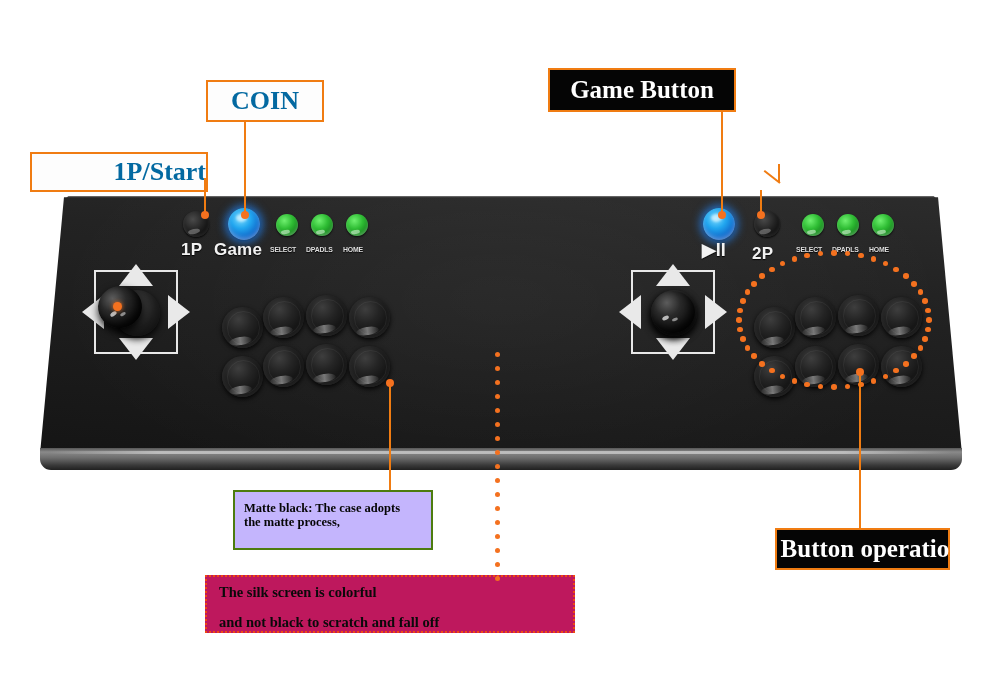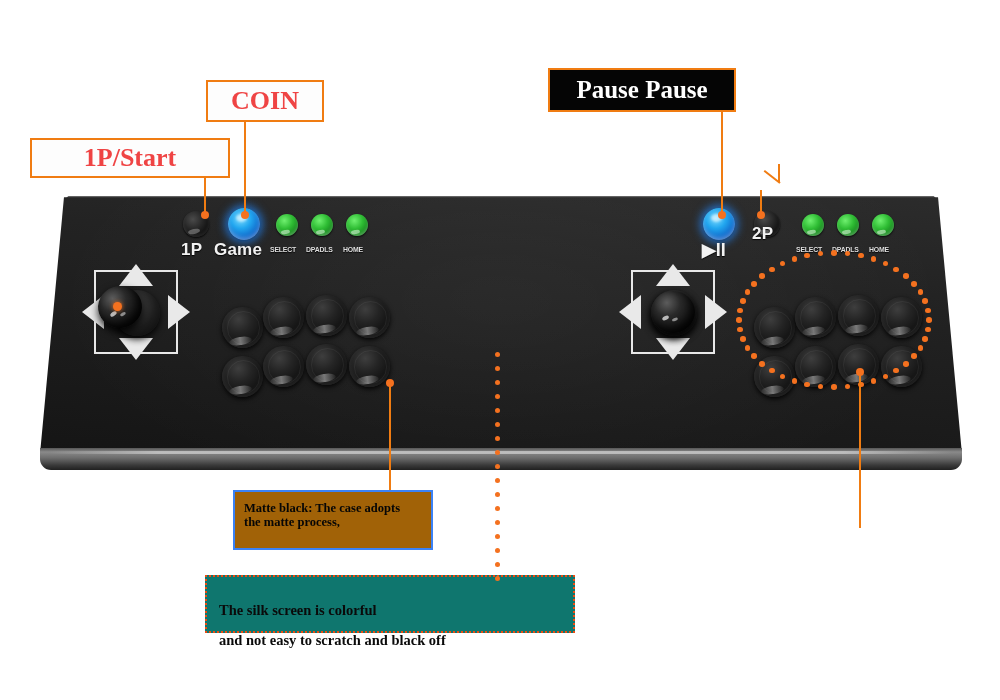--- a/index.html
+++ b/index.html
@@ -139,27 +139,27 @@
     letter-spacing:-1px;
     text-shadow:2px 2px 0 #4a4a4a, 3px 3px 1px rgba(0,0,0,.55);
     -webkit-text-stroke:1px #cfcfcf;
   }
   .logo-game{left:0;top:0;font-size:46px;}
   .logo-box{left:48px;top:36px;font-size:40px;}
 
   
   .cbox{position:absolute;box-sizing:border-box;display:flex;align-items:center;}
   .cbox.white{background:#fdfdfd;border:2px solid #f07c12;justify-content:center;}
-  .cbox.white span{color:#ef4444;font-weight:bold;font-size:26px;white-space:nowrap;}
+  .cbox.white span{color:#0369a1;font-weight:bold;font-size:26px;white-space:nowrap;}
   .cbox.black{background:#050505;border:2px solid #f07c12;justify-content:center;}
   .cbox.black span{color:#ffffff;font-weight:bold;font-size:25px;white-space:nowrap;}
-  .cbox.cyan{background:#a16207;border:2px solid #3b82f6;display:block;padding:10px 16px 8px 9px;}
+  .cbox.cyan{background:#c4b5fd;border:2px solid #4d7c0f;display:block;padding:10px 16px 8px 9px;}
   .cbox.cyan p{margin:0 0 9px 0;color:#060606;font-weight:bold;font-size:12.5px;line-height:1.1;}
   .cbox.cyan p:last-child{margin-bottom:0;}
-  .cbox.amber{background:#0f766e;border:2.5px dotted #ef4b10;display:block;padding:26px 12px;}
+  .cbox.amber{background:#be185d;border:2.5px dotted #ef4b10;display:block;padding:8px 12px;}
   .cbox.amber p{margin:0 0 14px 0;color:#0a0a0a;font-weight:bold;font-size:14.5px;line-height:1.1;}
   .cbox.amber p:last-child{margin-bottom:0;}
 
   
   .lead-v{position:absolute;width:2px;background:#f07c12;}
   .lead-h{position:absolute;height:2px;background:#f07c12;}
   .lead-dot{position:absolute;width:8px;height:8px;border-radius:50%;background:#f4711f;}
 
   .dotline{position:absolute;width:5px;}
   .dotline i{display:block;width:5px;height:5px;border-radius:50%;background:#f4711f;margin-bottom:9px;}
@@ -215,21 +215,21 @@
     <div class="abtn" style="left:309px;top:150px;"></div>
 
 
     <div class="btn-round btn-blue" style="left:663px;top:12px;"></div>
     <div class="btn-round btn-dark" style="left:714px;top:15px;"></div>
     <div class="btn-round btn-green" style="left:762px;top:18px;"></div>
     <div class="btn-round btn-green" style="left:797px;top:18px;"></div>
     <div class="btn-round btn-green" style="left:832px;top:18px;"></div>
 
     <span class="lbl-pause" style="left:662px;top:45px;">▶II</span>
-    <span class="lbl-big" style="left:712px;top:28px;">2P</span>
+    <span class="lbl-big" style="left:712px;top:48px;">2P</span>
     <span class="lbl-small" style="left:756px;top:49px;">SELECT</span>
     <span class="lbl-small" style="left:792px;top:49px;">DPADLS</span>
     <span class="lbl-small" style="left:829px;top:49px;">HOME</span>
 
     <div class="joy" style="left:577px;top:66px;">
       <div class="joy-decal">
         <div class="jbox"></div>
         <div class="tri tri-up"></div>
         <div class="tri tri-dn"></div>
         <div class="tri tri-lf"></div>
@@ -292,55 +292,58 @@
       <i style="left: 134.714px; top: 6.30466px;"></i>
       <i style="left: 146.611px; top: 10.886px;"></i>
       <i style="left: 157.462px; top: 16.6148px;"></i>
       <i style="left: 167.046px; top: 23.3743px;"></i>
       <i style="left: 175.169px; top: 31.0271px;"></i>
       <i style="left: 181.665px; top: 39.4172px;"></i>
       <i style="left: 186.402px; top: 48.3739px;"></i>
       <i style="left: 189.283px; top: 57.7149px;"></i>
     </div>
 
-  <div class="cbox white" style="left:30px;top:138px;width:200px;height:40px;">
+  <div class="cbox white" style="left:30px;top:152px;width:178px;height:40px;justify-content:flex-end;">
     <span>1P/Start</span>
   </div>
   <div class="lead-v" style="left:204px;top:178px;height:36px;"></div>
   <div class="lead-dot" style="left:201px;top:211px;"></div>
 
   <div class="cbox white" style="left:206px;top:80px;width:118px;height:42px;">
     <span>COIN</span>
   </div>
   <div class="lead-v" style="left:244px;top:122px;height:93px;"></div>
   <div class="lead-dot" style="left:241px;top:211px;"></div>
 
   <div class="cbox black" style="left:548px;top:68px;width:188px;height:44px;">
-    <span>Pause Pause</span>
+    <span>Game Button</span>
   </div>
   <div class="lead-v" style="left:721px;top:112px;height:103px;"></div>
   <div class="lead-dot" style="left:718px;top:211px;"></div>
 
   <div class="lead-v" style="left:778px;top:164px;height:18px;"></div>
   <div class="lead-h" style="left:760px;top:182px;width:20px;transform:rotate(38deg);transform-origin:right center;"></div>
   <div class="lead-v" style="left:760px;top:190px;height:24px;"></div>
   <div class="lead-dot" style="left:757px;top:211px;"></div>
 
+  <div class="cbox black" style="left:775px;top:528px;width:175px;height:42px;">
+    <span>8 Button operation</span>
+  </div>
   <div class="lead-v" style="left:859px;top:372px;height:156px;"></div>
   <div class="lead-dot" style="left:856px;top:368px;"></div>
 
   <div class="cbox cyan" style="left:233px;top:490px;width:200px;height:60px;">
     <p>Matte black: The case adopts the matte process,</p>
   </div>
   <div class="lead-v" style="left:389px;top:382px;height:108px;"></div>
   <div class="lead-dot" style="left:386px;top:379px;"></div>
 
   <div class="cbox amber" style="left:205px;top:575px;width:370px;height:58px;">
     <p>The silk screen is colorful</p>
-    <p>and not easy to scratch and black off</p>
+    <p>and not black to scratch and fall off</p>
   </div>
 
   <div class="dotline" id="logo-dotline" style="left:495px;top:352px;height:226px;">
       <i style="position: absolute; left: 0px; top: 0px; margin-bottom: 0px;"></i>
       <i style="position: absolute; left: 0px; top: 14px; margin-bottom: 0px;"></i>
       <i style="position: absolute; left: 0px; top: 28px; margin-bottom: 0px;"></i>
       <i style="position: absolute; left: 0px; top: 42px; margin-bottom: 0px;"></i>
       <i style="position: absolute; left: 0px; top: 56px; margin-bottom: 0px;"></i>
       <i style="position: absolute; left: 0px; top: 70px; margin-bottom: 0px;"></i>
       <i style="position: absolute; left: 0px; top: 84px; margin-bottom: 0px;"></i>

